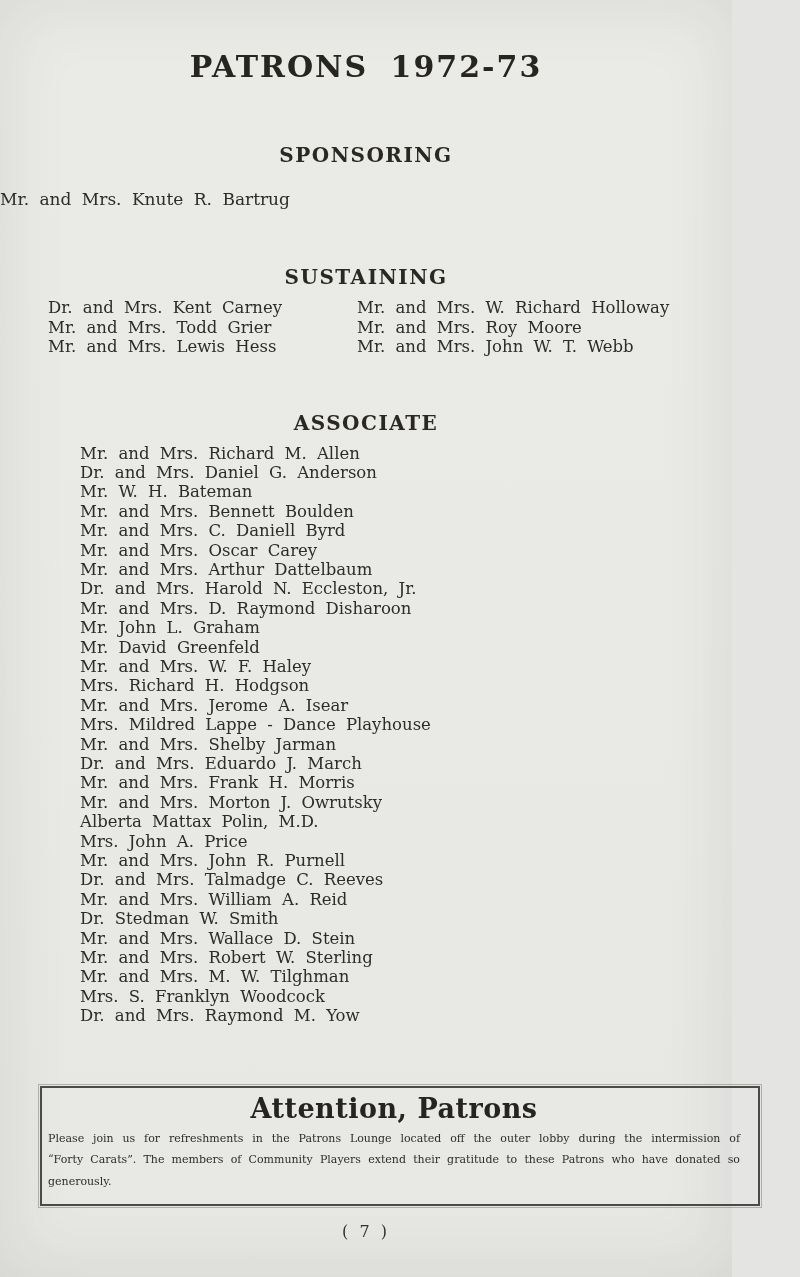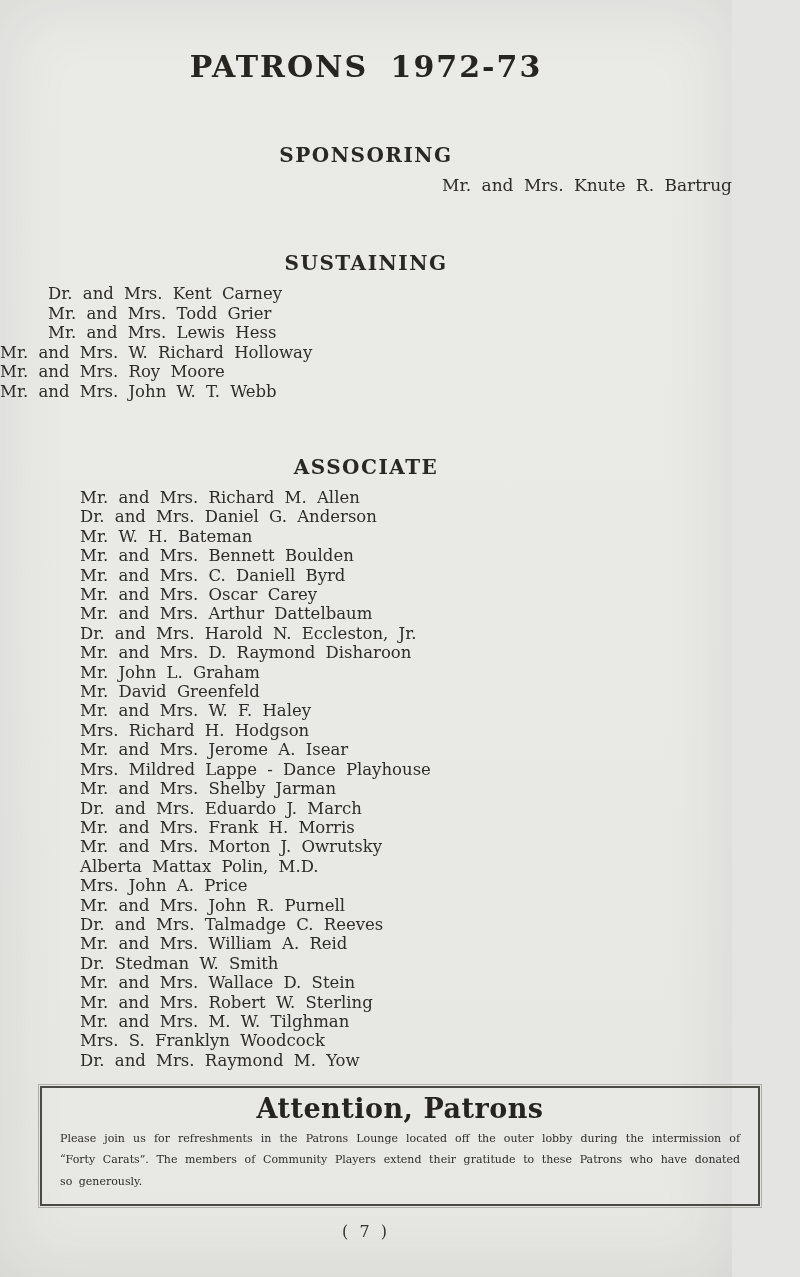--- a/index.html
+++ b/index.html
@@ -25,48 +25,48 @@
     color: #272520;
   }
   .section-heading {
     margin: 0; text-align: center;
     font-size: 20px; line-height: 24px;
     font-weight: bold;
     letter-spacing: 1.5px;
     color: #2a2823;
   }
   .sponsoring-heading { margin-top: 57px; }
-  .sponsoring-names { margin-top: 8px; text-align: right; }
+  .sponsoring-names { margin-top: 22px; text-align: left; }
   .sponsoring-names .name-line { font-size: 17px; line-height: 20px; word-spacing: 5px; }
 
   .sustaining-heading { margin-top: 56px; }
   .two-col {
     margin-top: 9px;
-    display: flex; flex-direction: column;
+    display: flex; flex-direction: row;
   }
   .col { white-space: nowrap; }
   .col .name-line { font-size: 16.5px; line-height: 19.5px; word-spacing: 5px; }
   .col-left  { padding-left: 48px; width: 357px; box-sizing: border-box; }
   .col-right { flex: 1; }
 
   .associate-heading { margin-top: 54px; }
   .associate-list { margin-top: 9px; padding-left: 80px; }
   .associate-list .name-line {
     font-size: 16.5px; line-height: 19.4px;
     word-spacing: 5px; white-space: nowrap;
   }
 
   .notice-box {
     position: absolute;
     left: 40px; top: 1086px;
     width: 720px; box-sizing: border-box;
     border: 2px solid #4c4a44;
     outline: 1px solid rgba(76,74,68,0.35);
     outline-offset: 1px;
-    padding: 4px 18px 12px 18px;
+    padding: 4px 18px 12px 6px;
     background: rgba(255,255,255,0.06);
   }
   .notice-title {
     margin: 0; text-align: center;
     font-size: 27px; line-height: 34px;
     font-weight: bold; letter-spacing: 0.5px;
     color: #262420;
   }
   .notice-body {
     margin: 2px 0 0 0;

